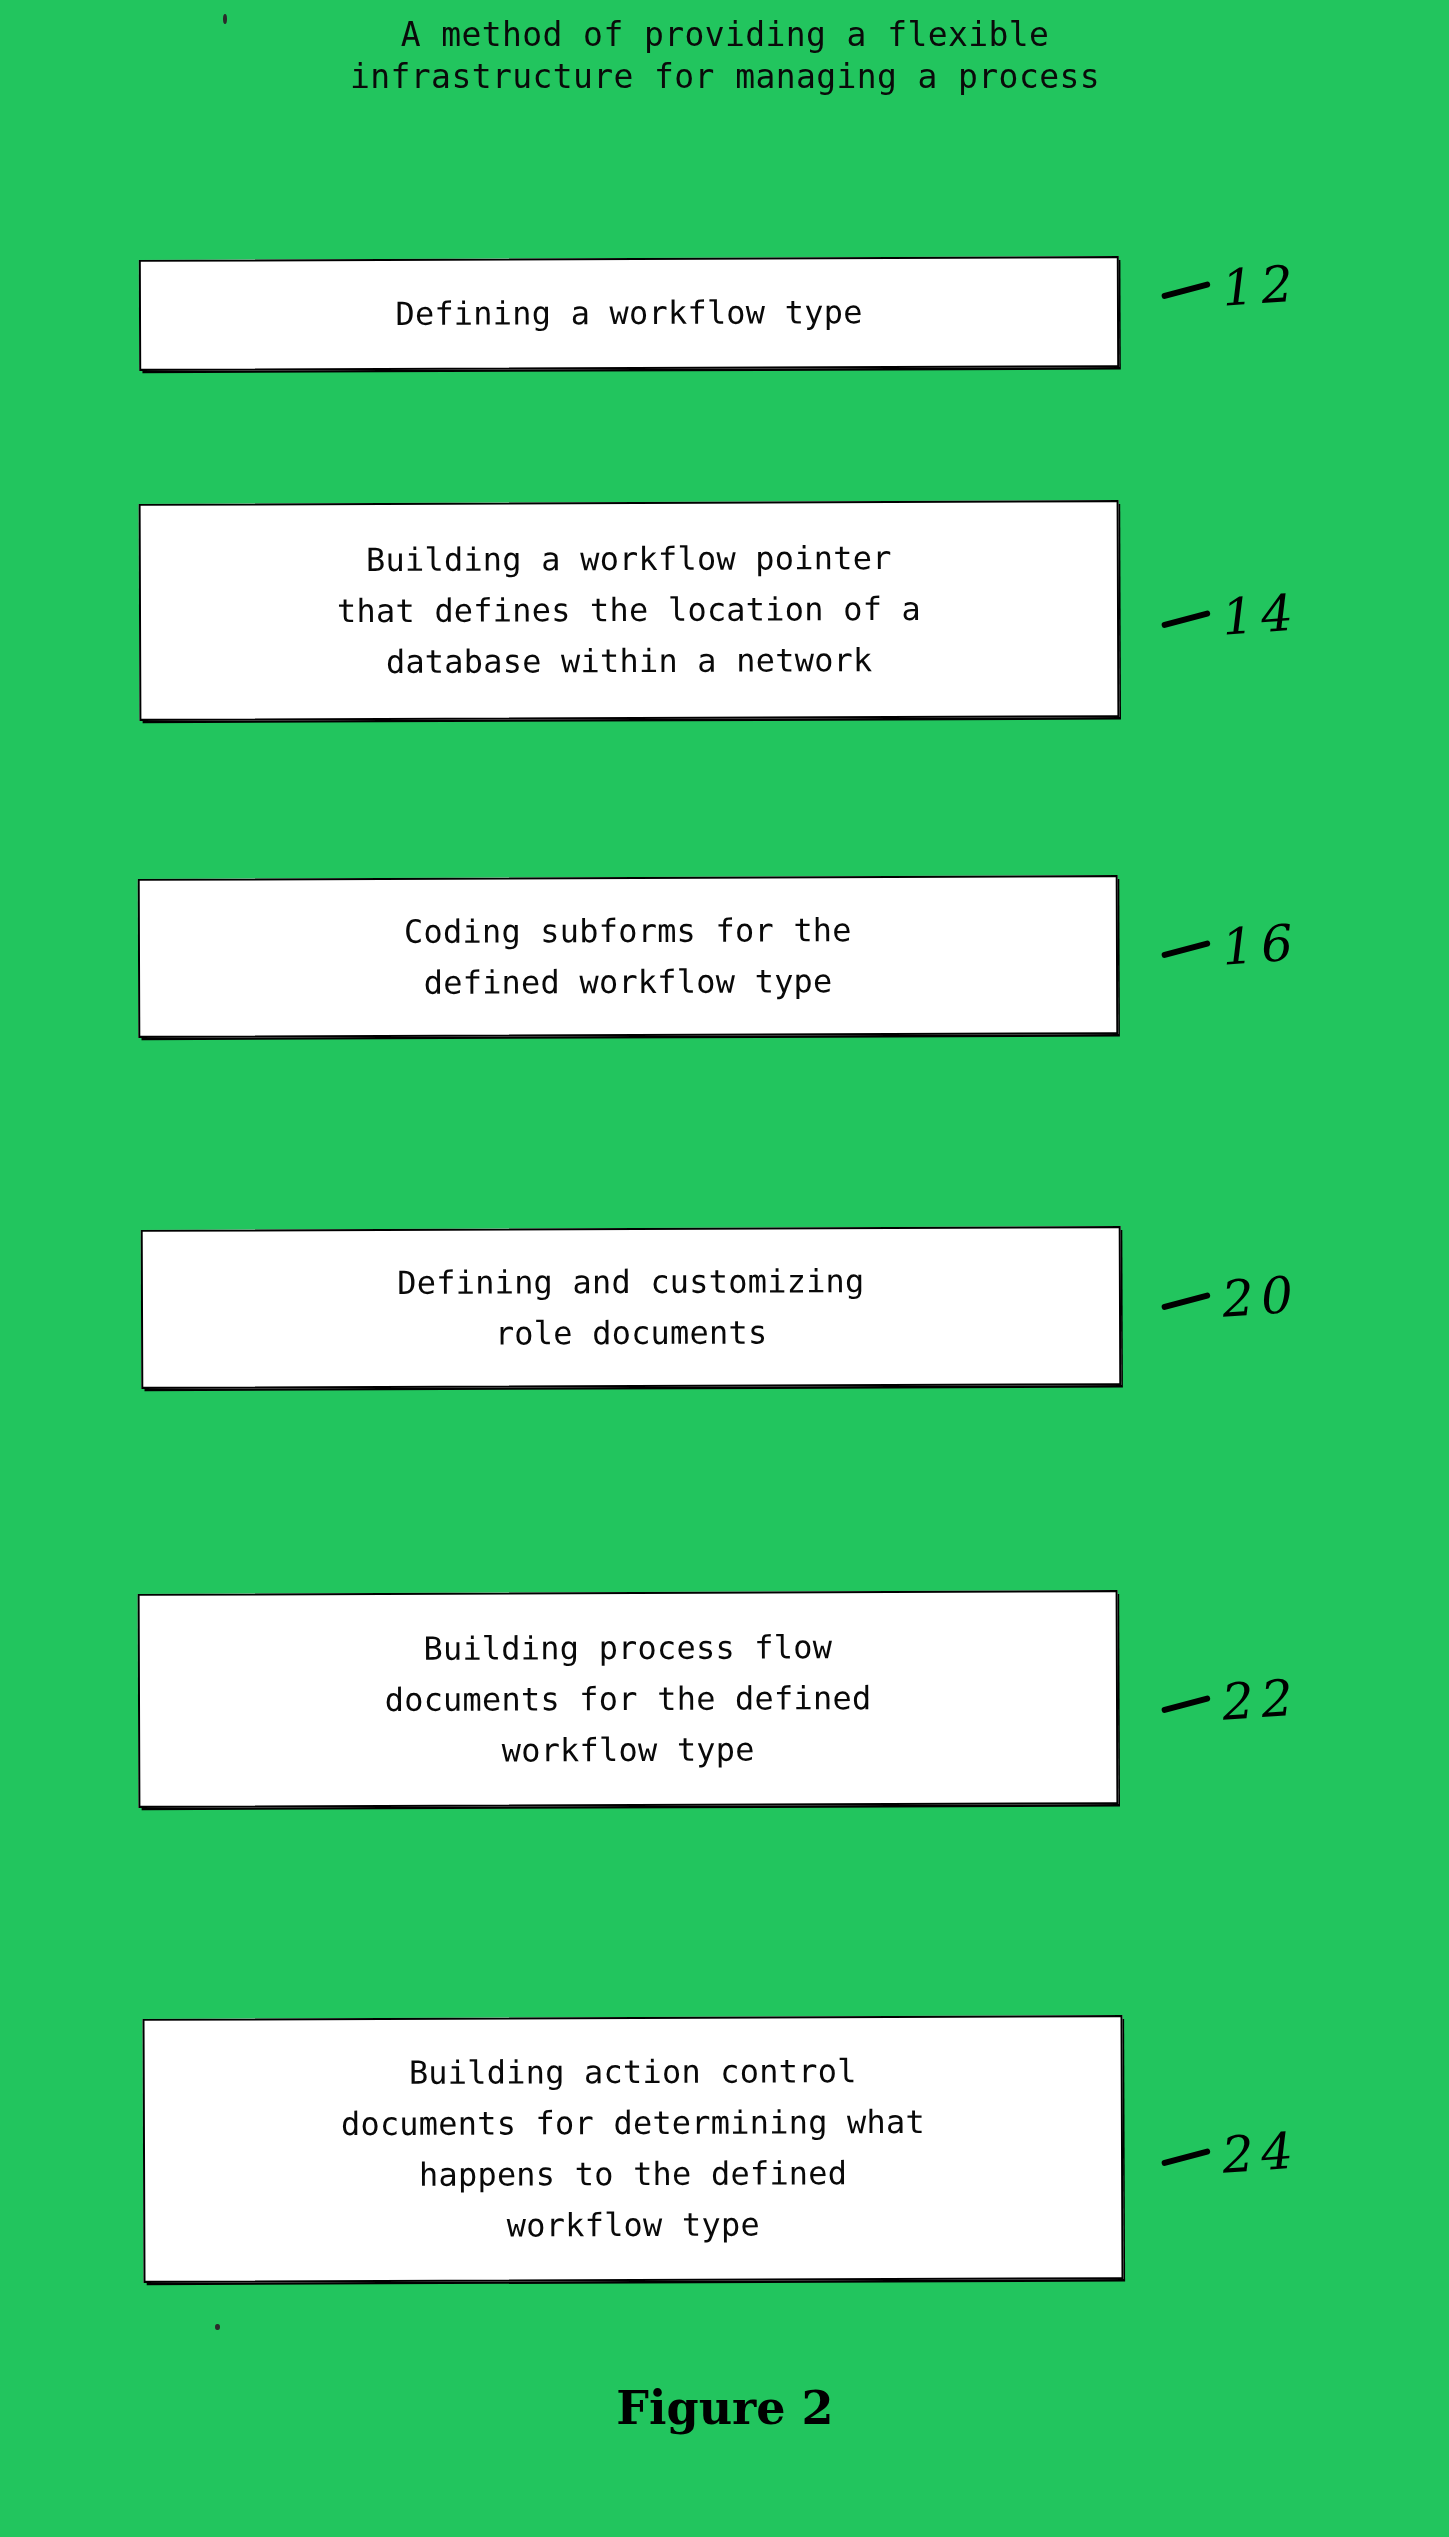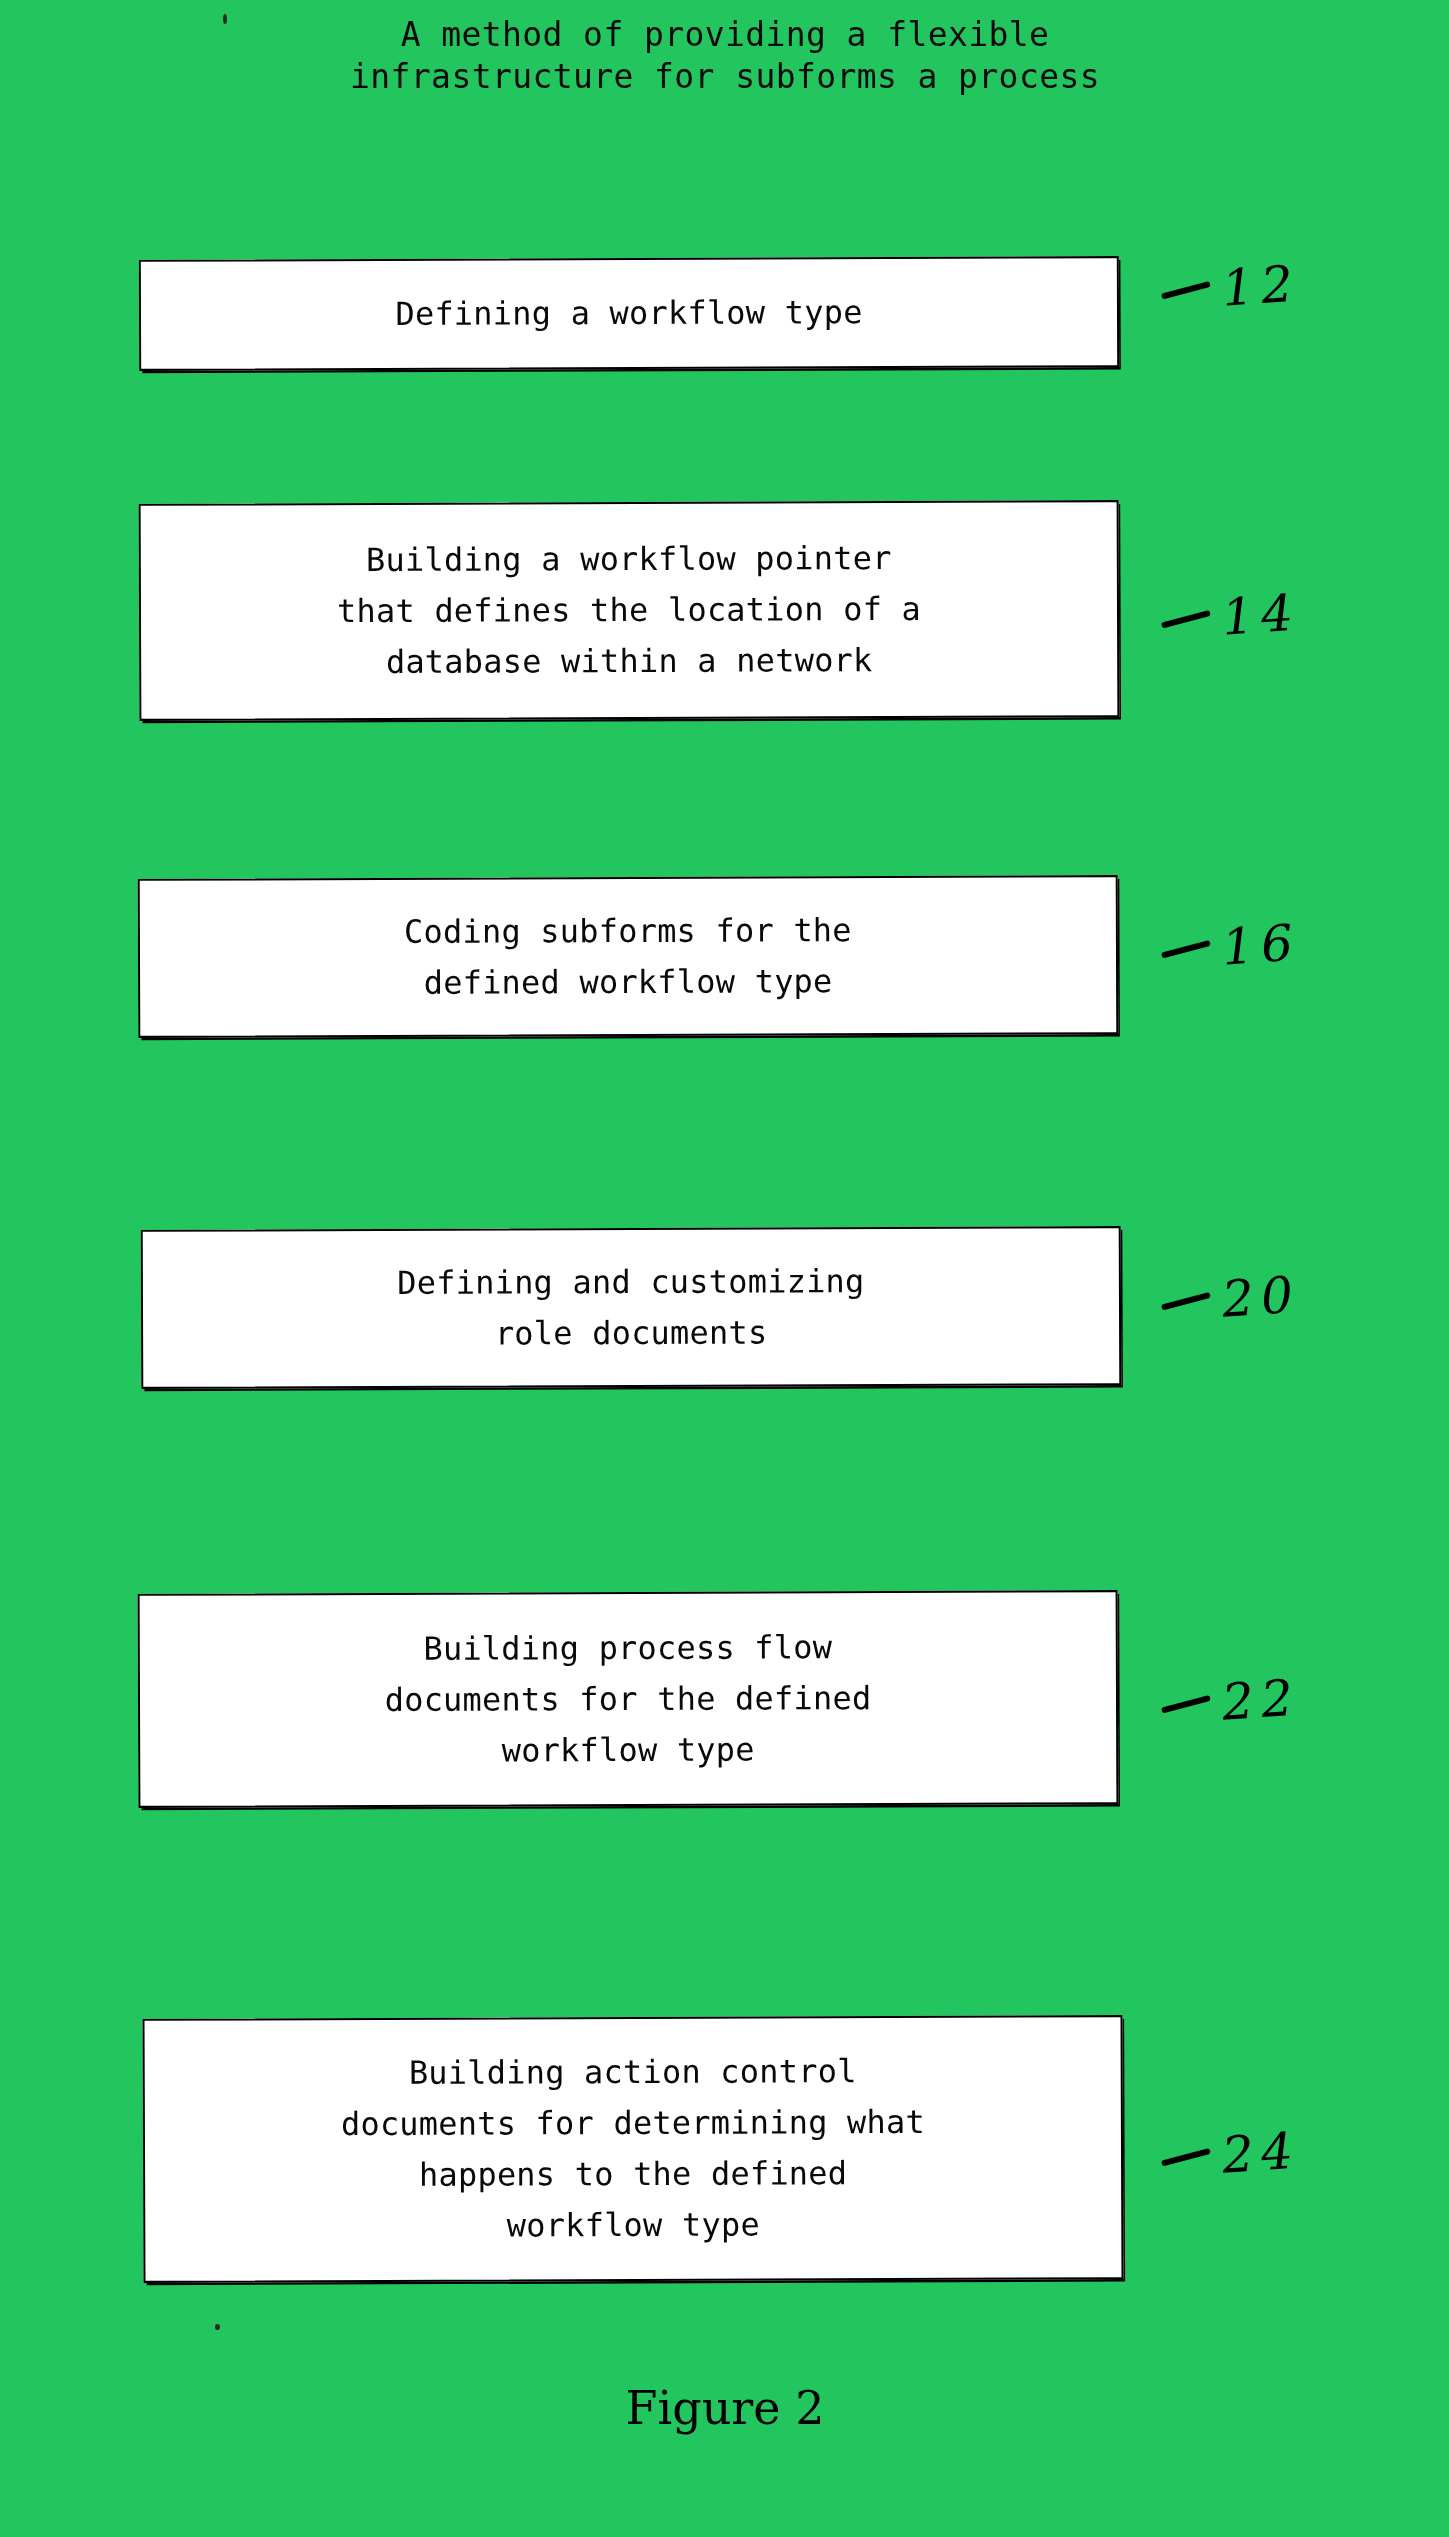--- a/index.html
+++ b/index.html
@@ -93,37 +93,37 @@
   }
 
   
   #figcaption {
     position: absolute;
     left: 0;
     top: 2381px;
     width: 1450px;
     text-align: center;
     font-family: "DejaVu Serif", serif;
-    font-weight: normal;
+    font-weight: bold;
     font-size: 46px;
     color: #000000;
     letter-spacing: 0px;
   }
 </style>
 </head>
 <body>
 
 <div id="page">
 
   <div class="speck" style="left:223px; top:14.4px; width:4px; height:9.6px;"></div>
   <div class="speck" style="left:215px; top:2324px; width:4.8px; height:6.4px;"></div>
 
   <div id="title">
     <span class="tline">A method of providing a flexible</span>
-    <span class="tline">infrastructure for subforms a process</span>
+    <span class="tline">infrastructure for managing a process</span>
   </div>
 
   <div class="step" style="left:139px; top:258px; width:980px; height:111px; transform: rotate(-0.22deg);">
     <span class="steptext">Defining a workflow type</span>
   </div>
   <div class="ref" style="left:1161px; top:264px;">
     <span class="dash"></span><span class="num">12</span>
   </div>
 
   <div class="step" style="left:139px; top:502px; width:980px; height:217px; transform: rotate(-0.22deg);">

